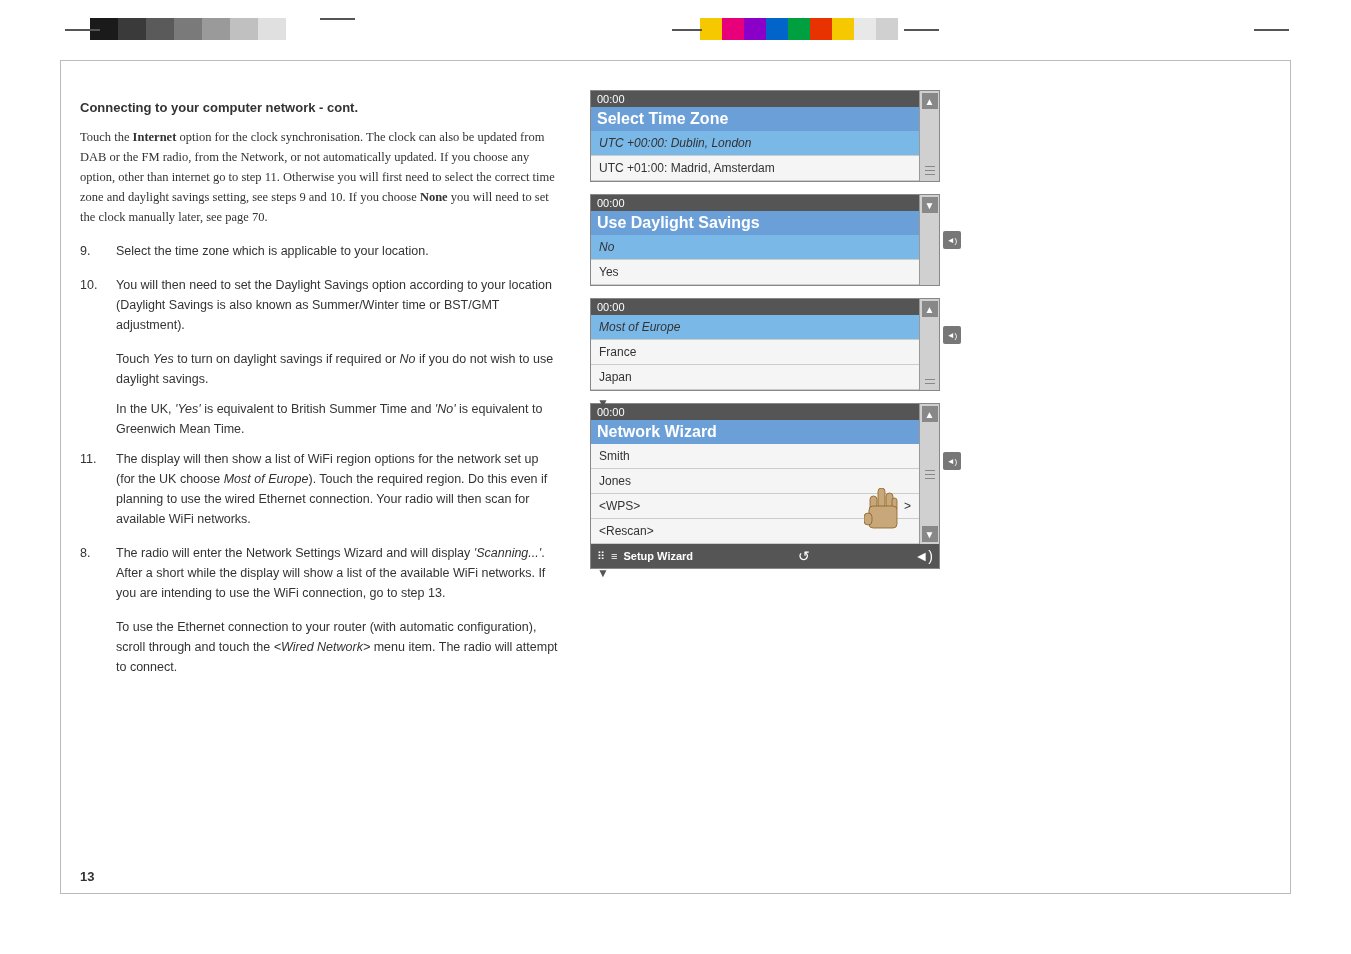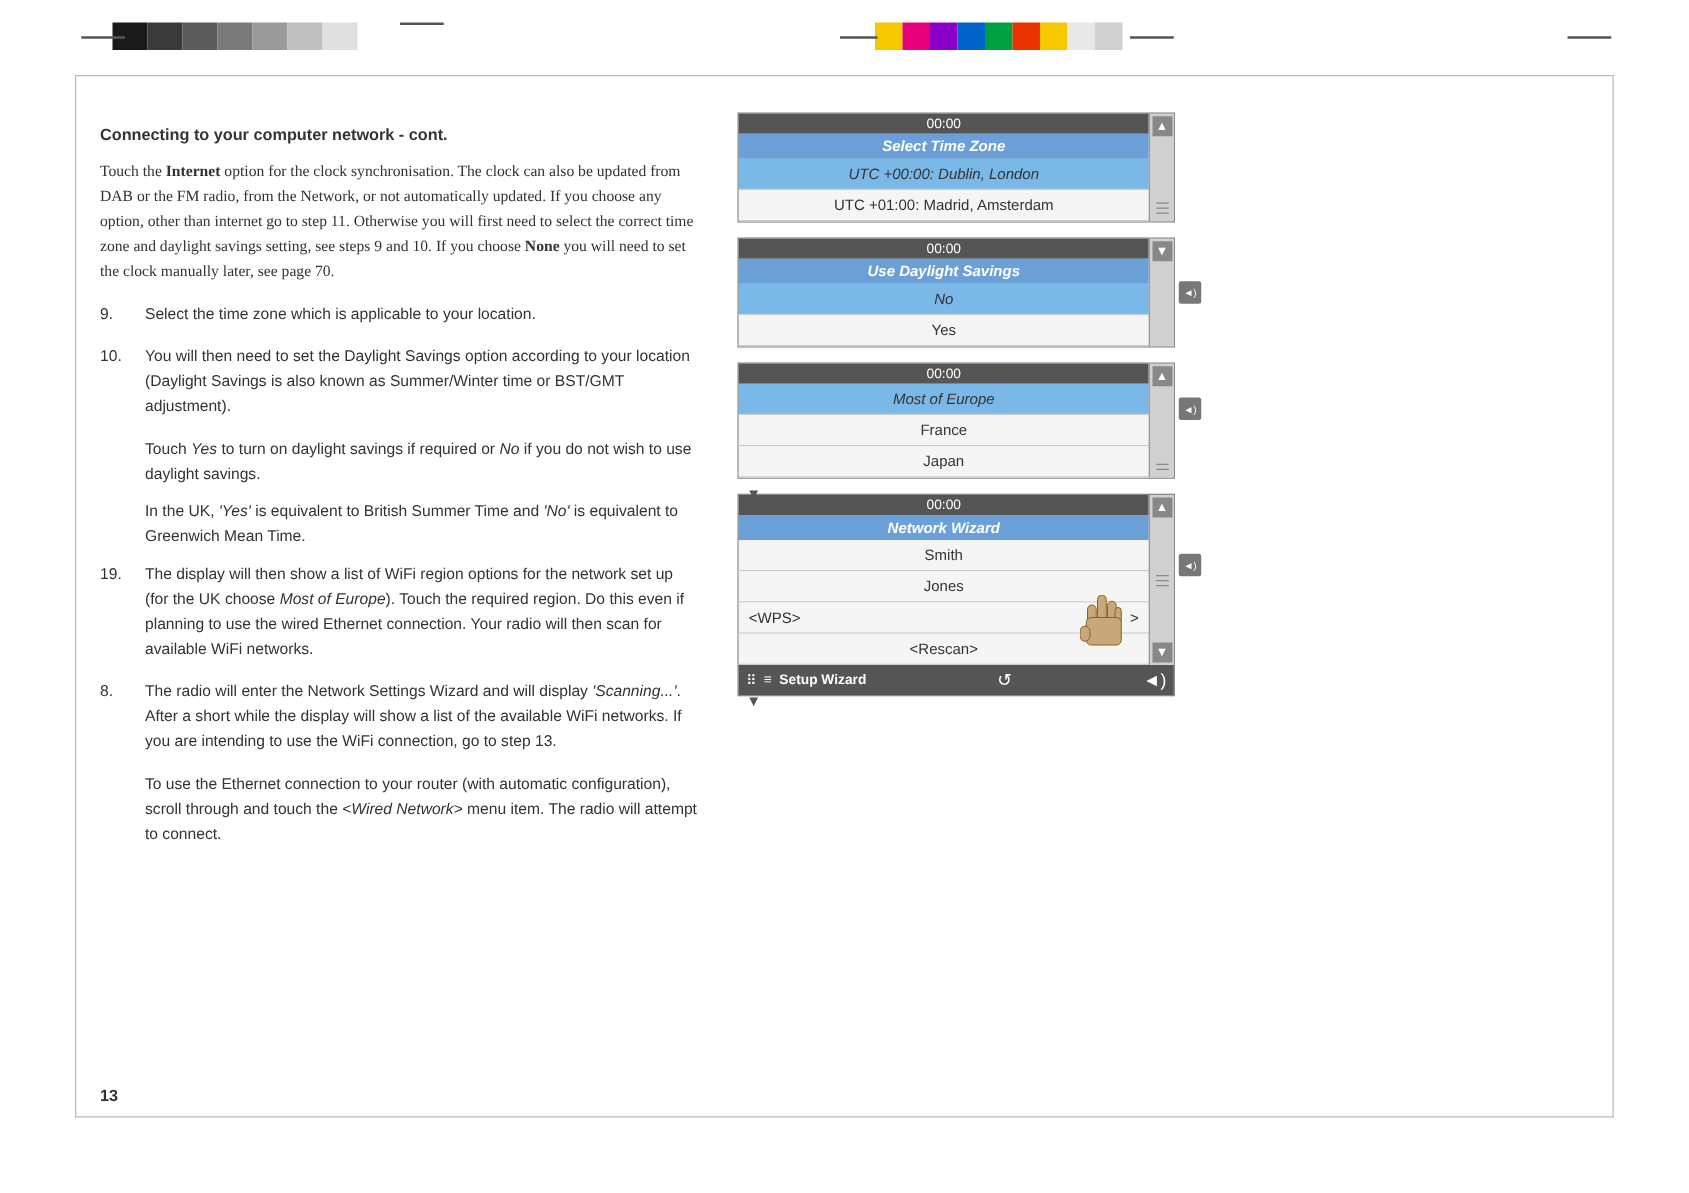--- a/index.html
+++ b/index.html
@@ -160,37 +160,35 @@
       gap: 6px;
       margin-top: -10px;
     }
 
     
     .device-screen {
       border: 1px solid #888;
       background: #e8e8e8;
       position: relative;
       font-size: 12px;
-      text-align: center;
     }
 
     .screen-time {
       background: #555;
       color: #fff;
       font-size: 11px;
       padding: 2px 6px;
     }
 
     .screen-title {
       background: #6a9fd8;
       color: #fff;
-      font-size: 12px;
+      font-size: 16px;
       padding: 3px 6px;
       font-weight: bold;
-      font-style: italic;
     }
 
     .screen-item {
       padding: 5px 8px;
       font-size: 12px;
       color: #333;
       border-bottom: 1px solid #ccc;
       background: #f5f5f5;
     }
 
@@ -350,21 +348,21 @@
 
       <div class="sub-para">
         Touch <em>Yes</em> to turn on daylight savings if required or <em>No</em> if you do not wish to use daylight savings.
       </div>
 
       <div class="sub-para">
         In the UK, <em>'Yes'</em> is equivalent to British Summer Time and <em>'No'</em> is equivalent to Greenwich Mean Time.
       </div>
 
       <div class="numbered-item">
-        <span class="num">19.</span>
+        <span class="num">11.</span>
         <span>The display will then show a list of WiFi region options for the network set up (for the UK choose <em>Most of Europe</em>). Touch the required region. Do this even if planning to use the wired Ethernet connection. Your radio will then scan for available WiFi networks.</span>
       </div>
 
       <div class="numbered-item">
         <span class="num">8.</span>
         <span>The radio will enter the Network Settings Wizard and will display <em>'Scanning...'</em>. After a short while the display will show a list of the available WiFi networks. If you are intending to use the WiFi connection, go to step 13.</span>
       </div>
 
       <div class="sub-para">
         To use the Ethernet connection to your router (with automatic configuration), scroll through and touch the <em>&lt;Wired Network&gt;</em> menu item. The radio will attempt to connect.

